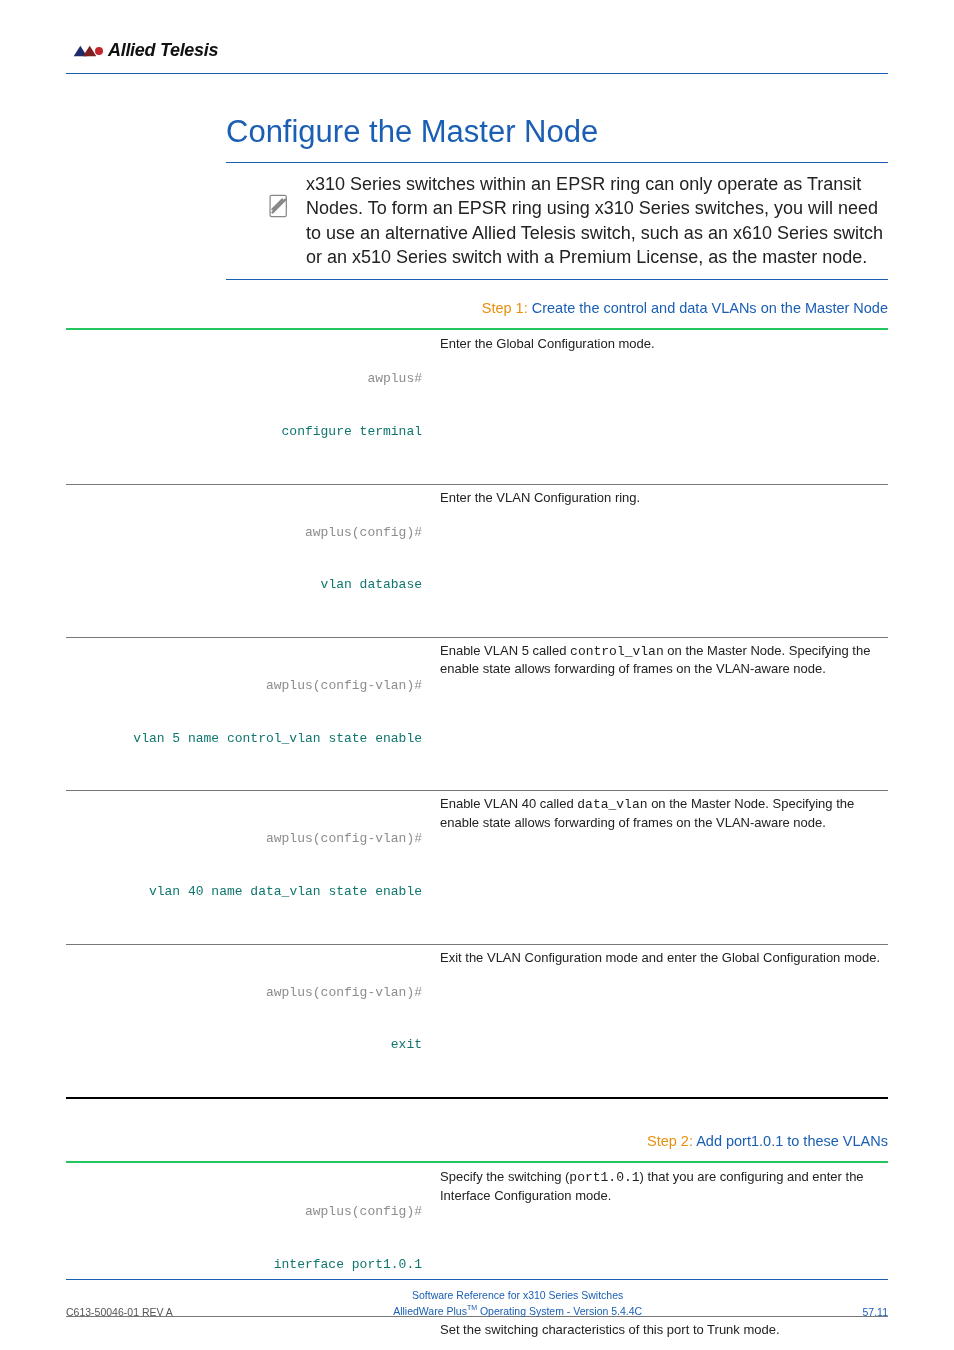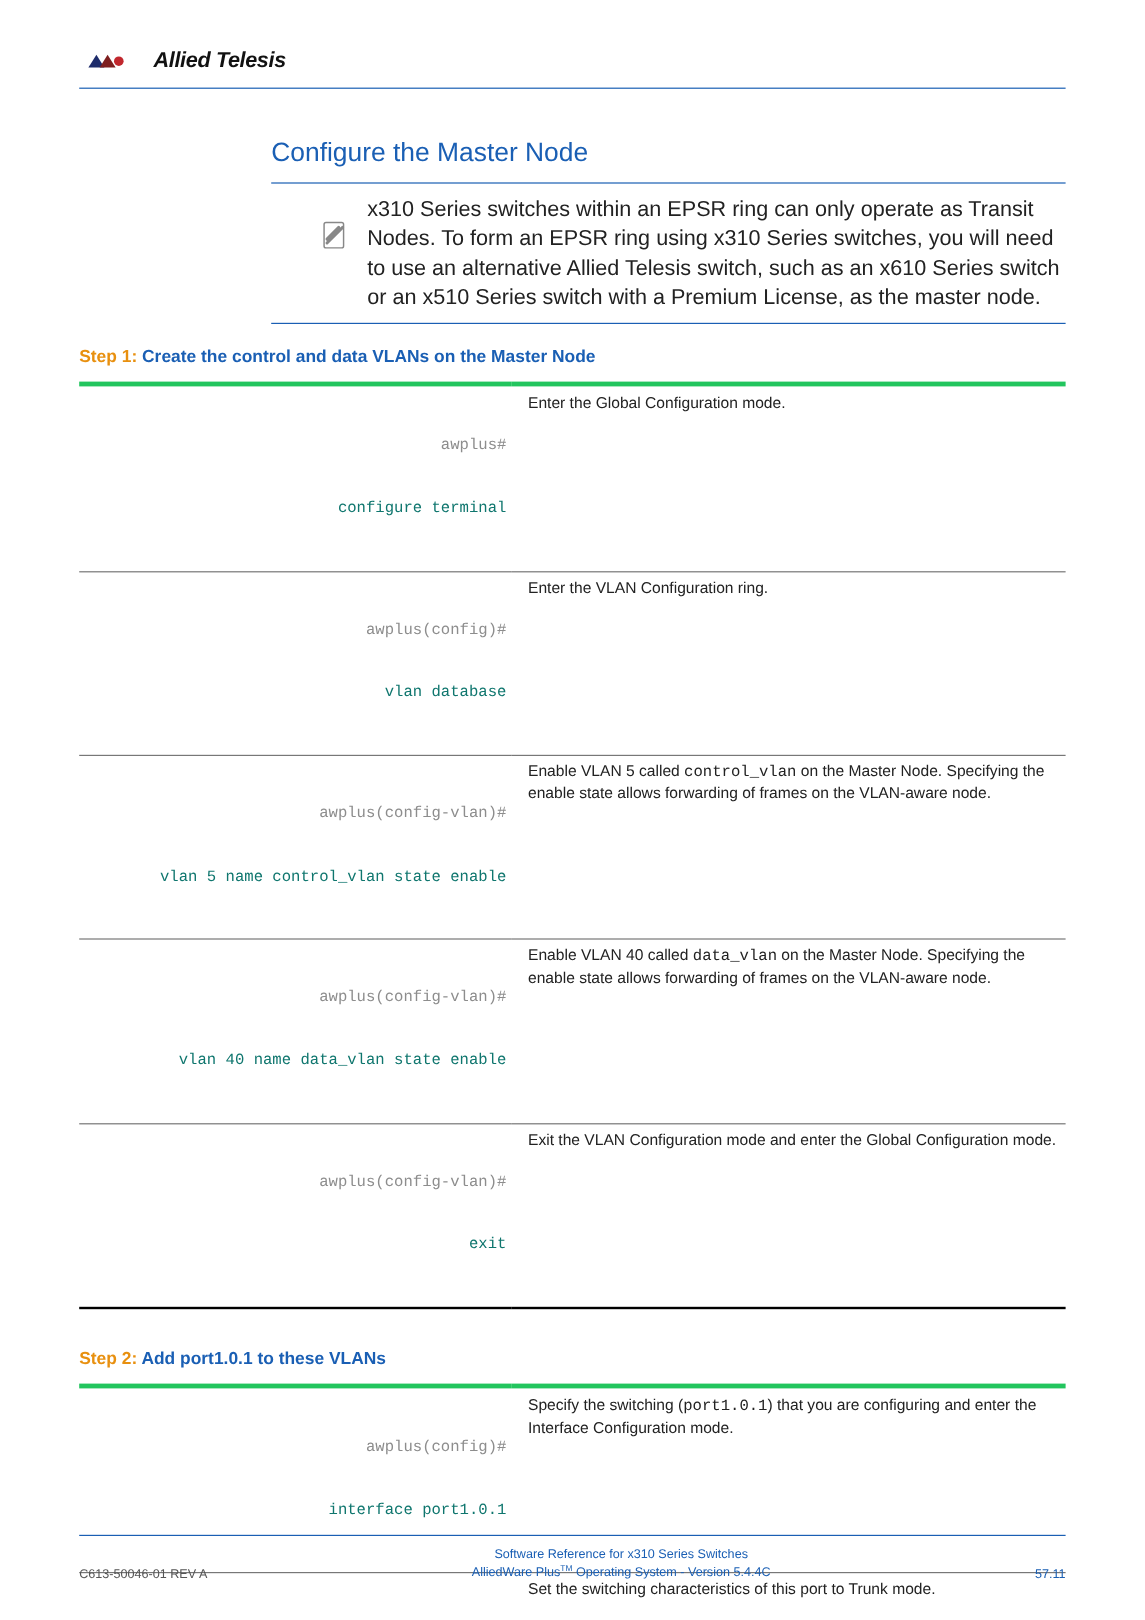--- a/index.html
+++ b/index.html
@@ -14,41 +14,41 @@
     padding: 40px 66px 40px 66px;
   }
   .header {
     display: flex;
     align-items: center;
     margin-bottom: 12px;
   }
   .logo {
     display: flex;
     align-items: center;
-    gap: 20px;
+    gap: 0;
   }
   .logo-mark {
     width: 42px;
     height: 16px;
   }
   .logo-text {
     font-style: italic;
     font-weight: 600;
     font-size: 18px;
     color: #111;
     letter-spacing: -0.3px;
   }
   .header-rule {
     border: none;
     border-top: 1px solid #1a5fb4;
     margin-bottom: 40px;
   }
   .section-title {
     color: #1a5fb4;
-    font-size: 22px;
+    font-size: 31px;
     font-weight: 400;
     margin-left: 160px;
     margin-bottom: 12px;
   }
   .note-block {
     margin-left: 160px;
     border-top: 1px solid #1a5fb4;
     border-bottom: 1px solid #1a5fb4;
     padding: 9px 0 10px 0;
     margin-bottom: 20px;
@@ -64,33 +64,34 @@
   .note-text {
     margin-left: 80px;
     font-size: 18px;
     line-height: 1.35;
   }
   .note-text p { margin-bottom: 9px; }
   .note-text p:last-child { margin-bottom: 0; }
 
   .step-line {
     font-size: 14.5px;
-    font-weight: bold;
+    font-weight: normal;
     margin: 4px 0 12px 0;
+    text-align: right;
   }
   .step-label { color: #e8900f; }
   .step-desc { color: #1a5fb4; }
 
   table.cmd {
     width: 100%;
     border-collapse: collapse;
     margin-bottom: 34px;
   }
   table.cmd tr { border-bottom: 1px solid #777; }
-  table.cmd tr:first-child td { border-top: 4px solid #22c55e; padding-top:5px;}
+  table.cmd tr:first-child td { border-top: 2px solid #22c55e; padding-top:5px;}
   table.cmd tr:last-child { border-bottom: 2px solid #000; }
   table.cmd td {
     vertical-align: top;
     padding: 4px 4px 8px 4px;
     font-size: 13px;
     line-height: 1.35;
   }
   table.cmd td.left {
     width: 360px;
     text-align: right;

